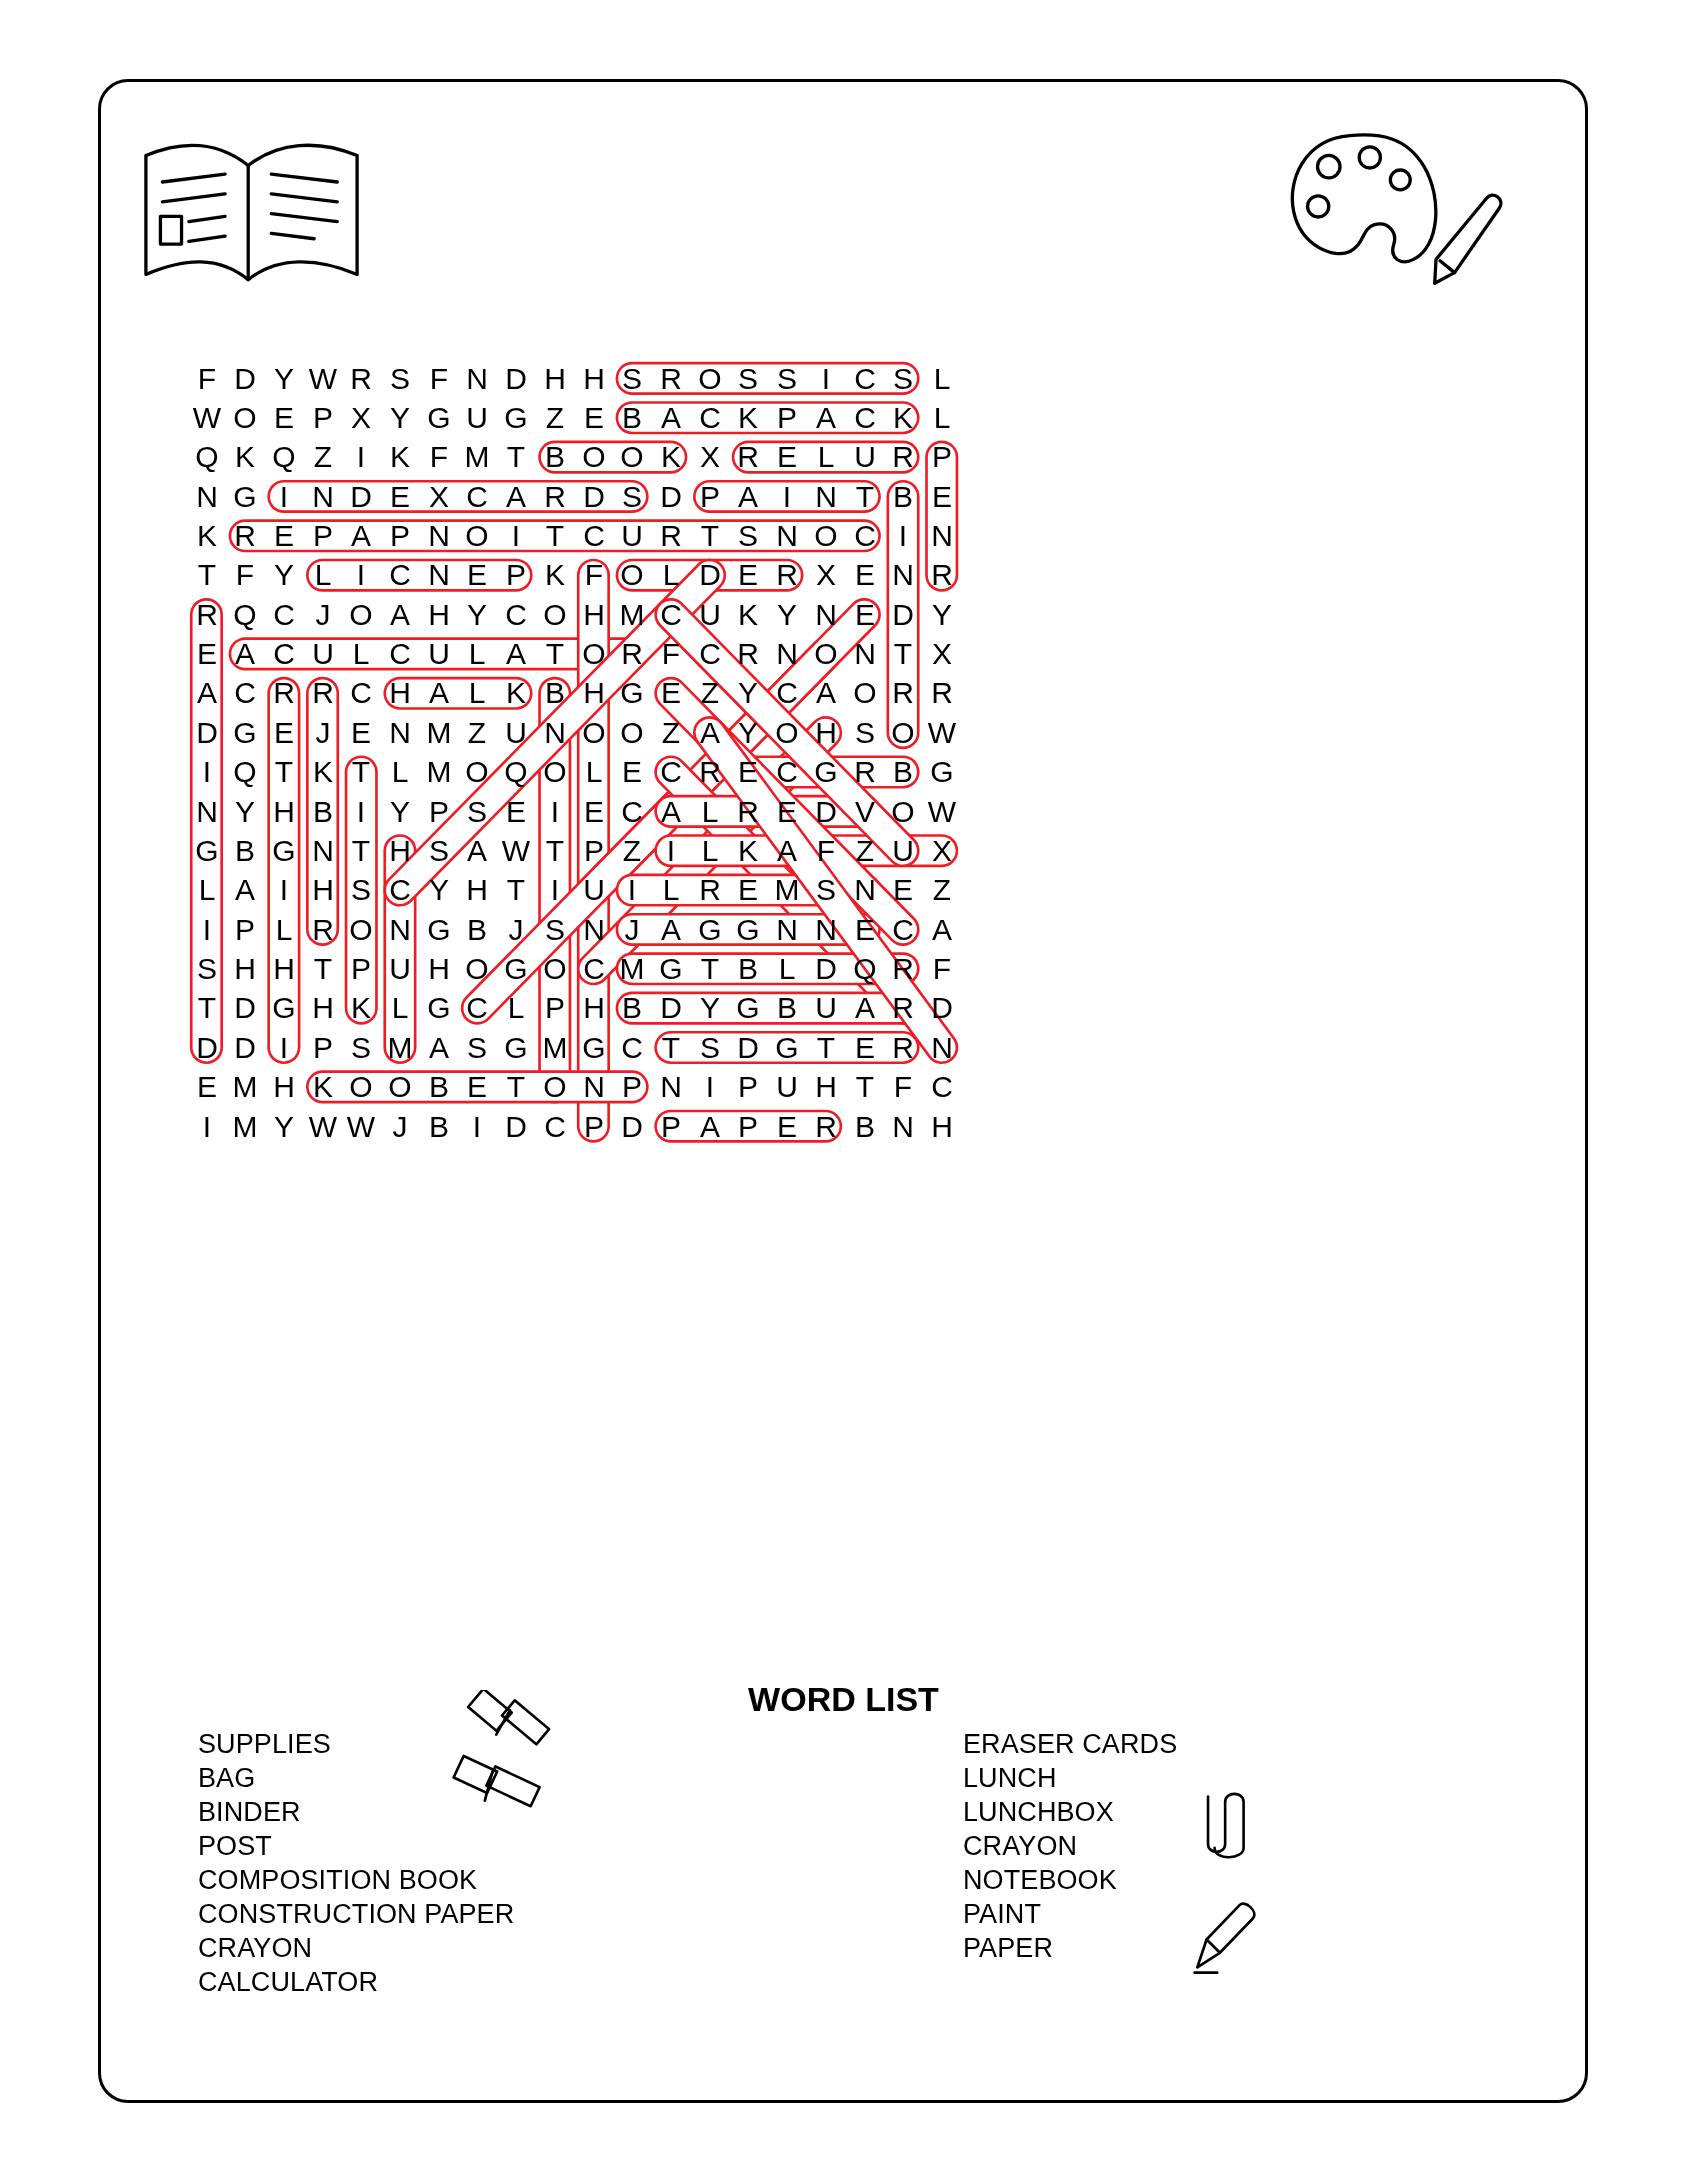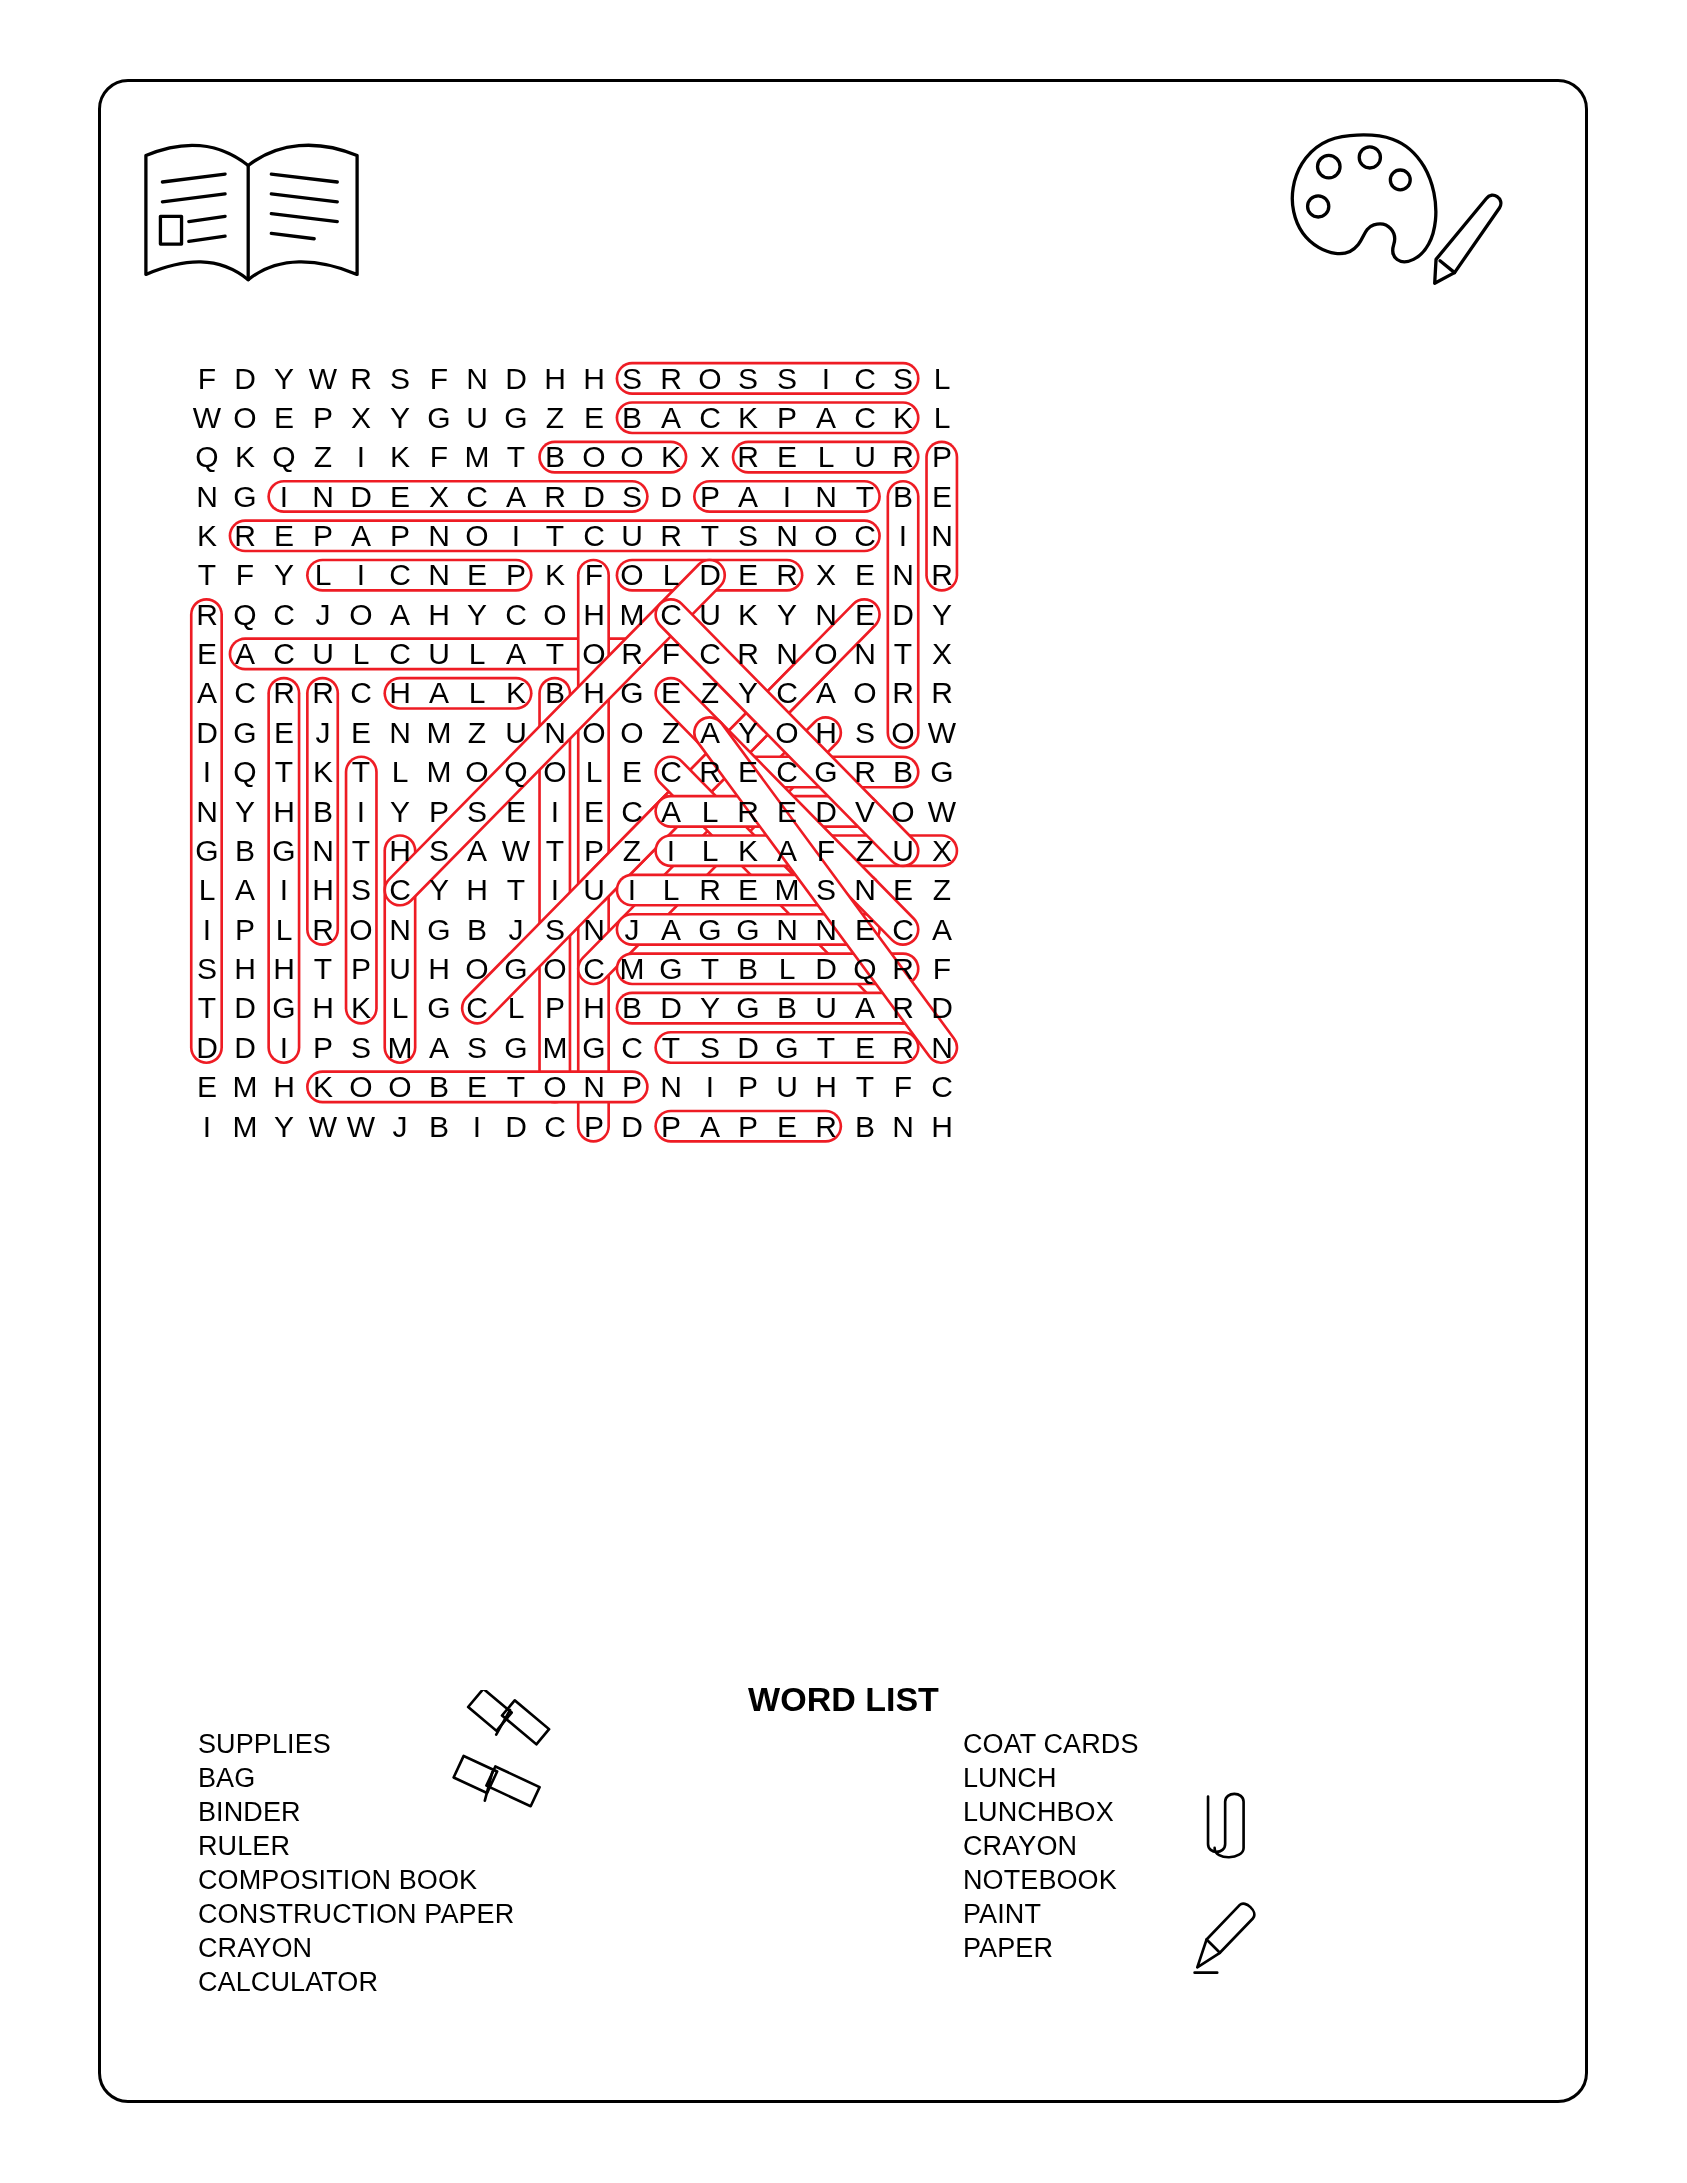--- a/index.html
+++ b/index.html
@@ -792,28 +792,28 @@
         <path d="M34 76 L54 96"></path>
         <path d="M16 126 L50 126"></path>
       </g>
     </svg>
   </div>
 
   <div class="wl-col" id="wl-col-0">
       <div>SUPPLIES</div>
       <div>BAG</div>
       <div>BINDER</div>
-      <div>RULER</div>
+      <div>POST</div>
       <div>COMPOSITION BOOK</div>
       <div>CONSTRUCTION PAPER</div>
       <div>CRAYON</div>
       <div>CALCULATOR</div>
     </div>
   <div class="wl-col" id="wl-col-2">
-      <div>COAT CARDS</div>
+      <div>ERASER CARDS</div>
       <div>LUNCH</div>
       <div>LUNCHBOX</div>
       <div>CRAYON</div>
       <div>NOTEBOOK</div>
       <div>PAINT</div>
       <div>PAPER</div>
     </div>
 
 
 </div>

